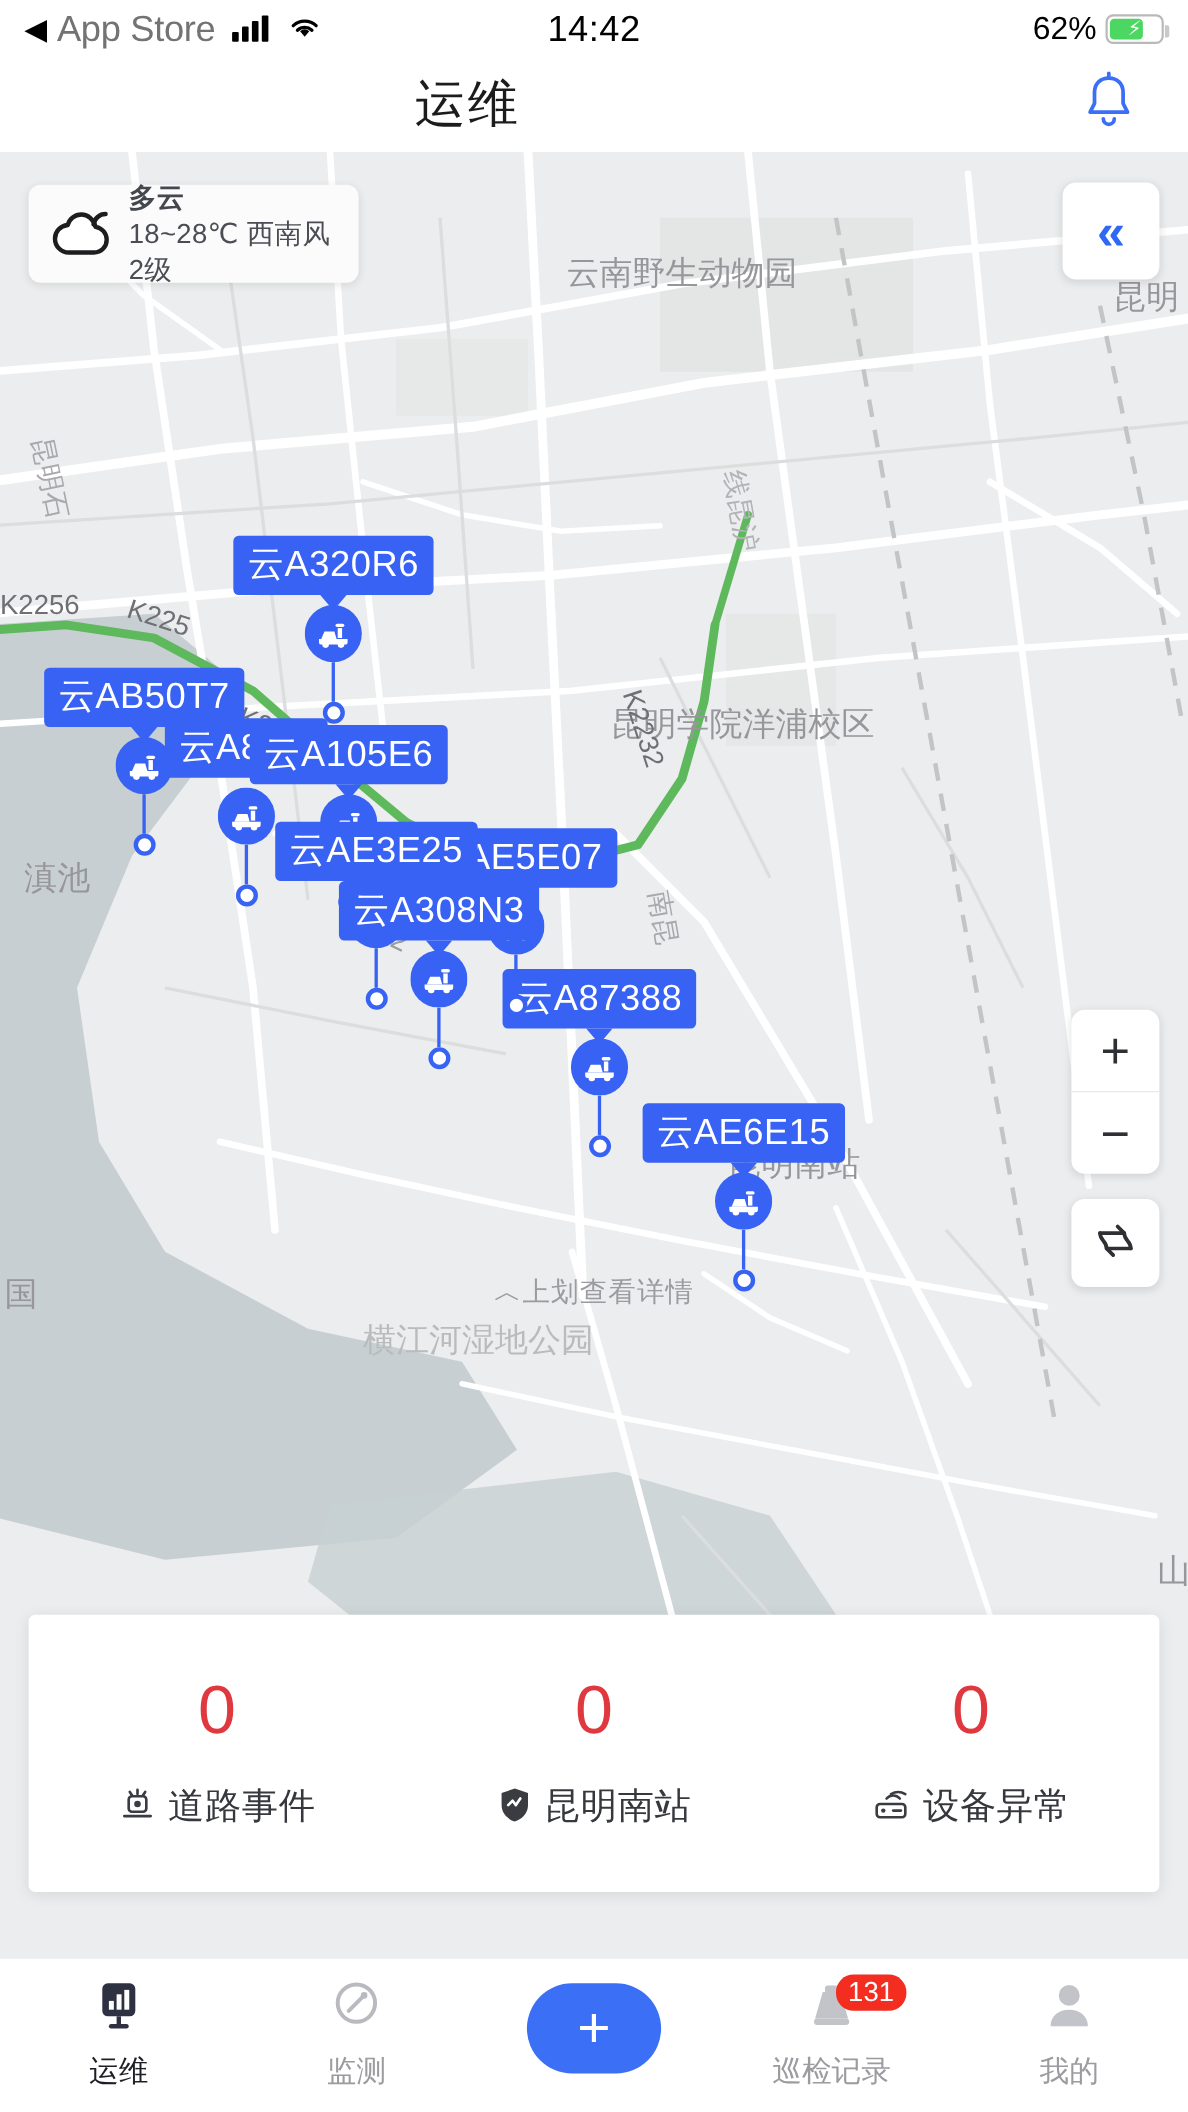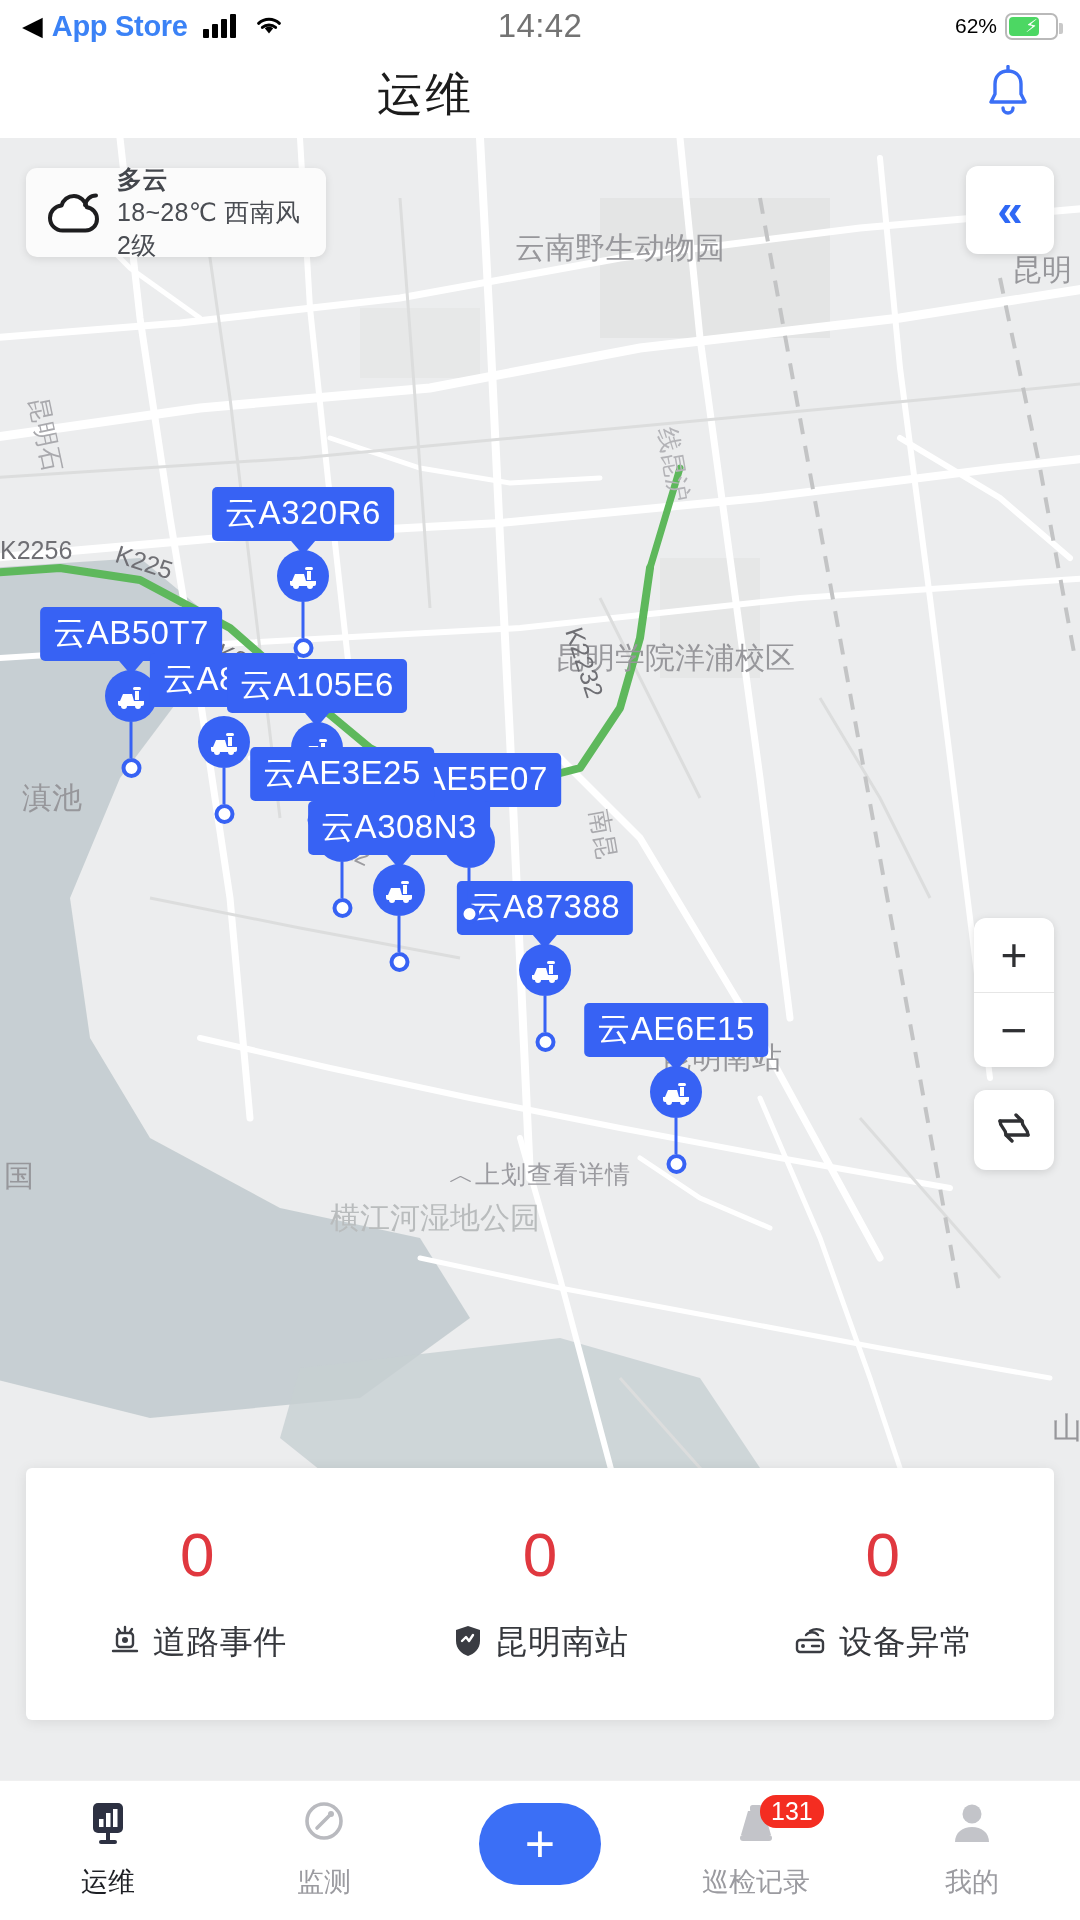--- a/index.html
+++ b/index.html
@@ -11,29 +11,29 @@
   }
   .phone { position:relative; width:1080px; height:1920px; overflow:hidden; background:#fff; }
 
   
   .statusbar {
     position:absolute; top:0; left:0; width:1080px; height:52px;
     display:flex; align-items:center; background:#fff; z-index:60;
   }
   .sb-left { display:flex; align-items:center; gap:9px; padding-left:22px; width:420px; }
   .sb-back { font-size:27px; line-height:1; color:#000; }
-  .sb-appname { font-size:29px; font-weight:700; color:#3b82f6; letter-spacing:-0.3px; }
+  .sb-appname { font-size:33px; font-weight:400; color:#737373; letter-spacing:-0.3px; }
   .sb-signal { display:flex; align-items:flex-end; gap:3px; height:24px; margin-left:6px;}
   .sb-signal i { width:6px; background:#000; border-radius:1px; display:block; }
   .sb-signal i:nth-child(1){height:9px;} .sb-signal i:nth-child(2){height:14px;}
   .sb-signal i:nth-child(3){height:19px;} .sb-signal i:nth-child(4){height:24px;}
   .sb-wifi { margin-left:8px; }
-  .sb-center { flex:1; text-align:center; font-size:33px; font-weight:500; color:#737373; letter-spacing:0.4px;}
+  .sb-center { flex:1; text-align:center; font-size:33px; font-weight:500; color:#000000; letter-spacing:0.4px;}
   .sb-right { width:420px; display:flex; align-items:center; justify-content:flex-end; gap:8px; padding-right:22px;}
-  .sb-batterytext { font-size:21px; font-weight:500; color:#000; }
+  .sb-batterytext { font-size:29px; font-weight:500; color:#000; }
   .battery { position:relative; width:53px; height:27px; border:2.5px solid #b9b9b9; border-radius:7px; }
   .battery::after { content:""; position:absolute; right:-7px; top:8px; width:4px; height:11px; background:#c9c9c9; border-radius:0 2px 2px 0;}
   .battery .fill { position:absolute; left:2px; top:2px; bottom:2px; width:62%; background:#4cd763; border-radius:4px;}
   .battery .bolt { position:absolute; left:50%; top:50%; transform:translate(-50%,-50%); color:#fff; font-size:18px; line-height:1;}
 
   
   .navheader {
     position:absolute; top:52px; left:0; width:1080px; height:86px;
     display:flex; align-items:center; background:#fff; z-index:55;
   }

